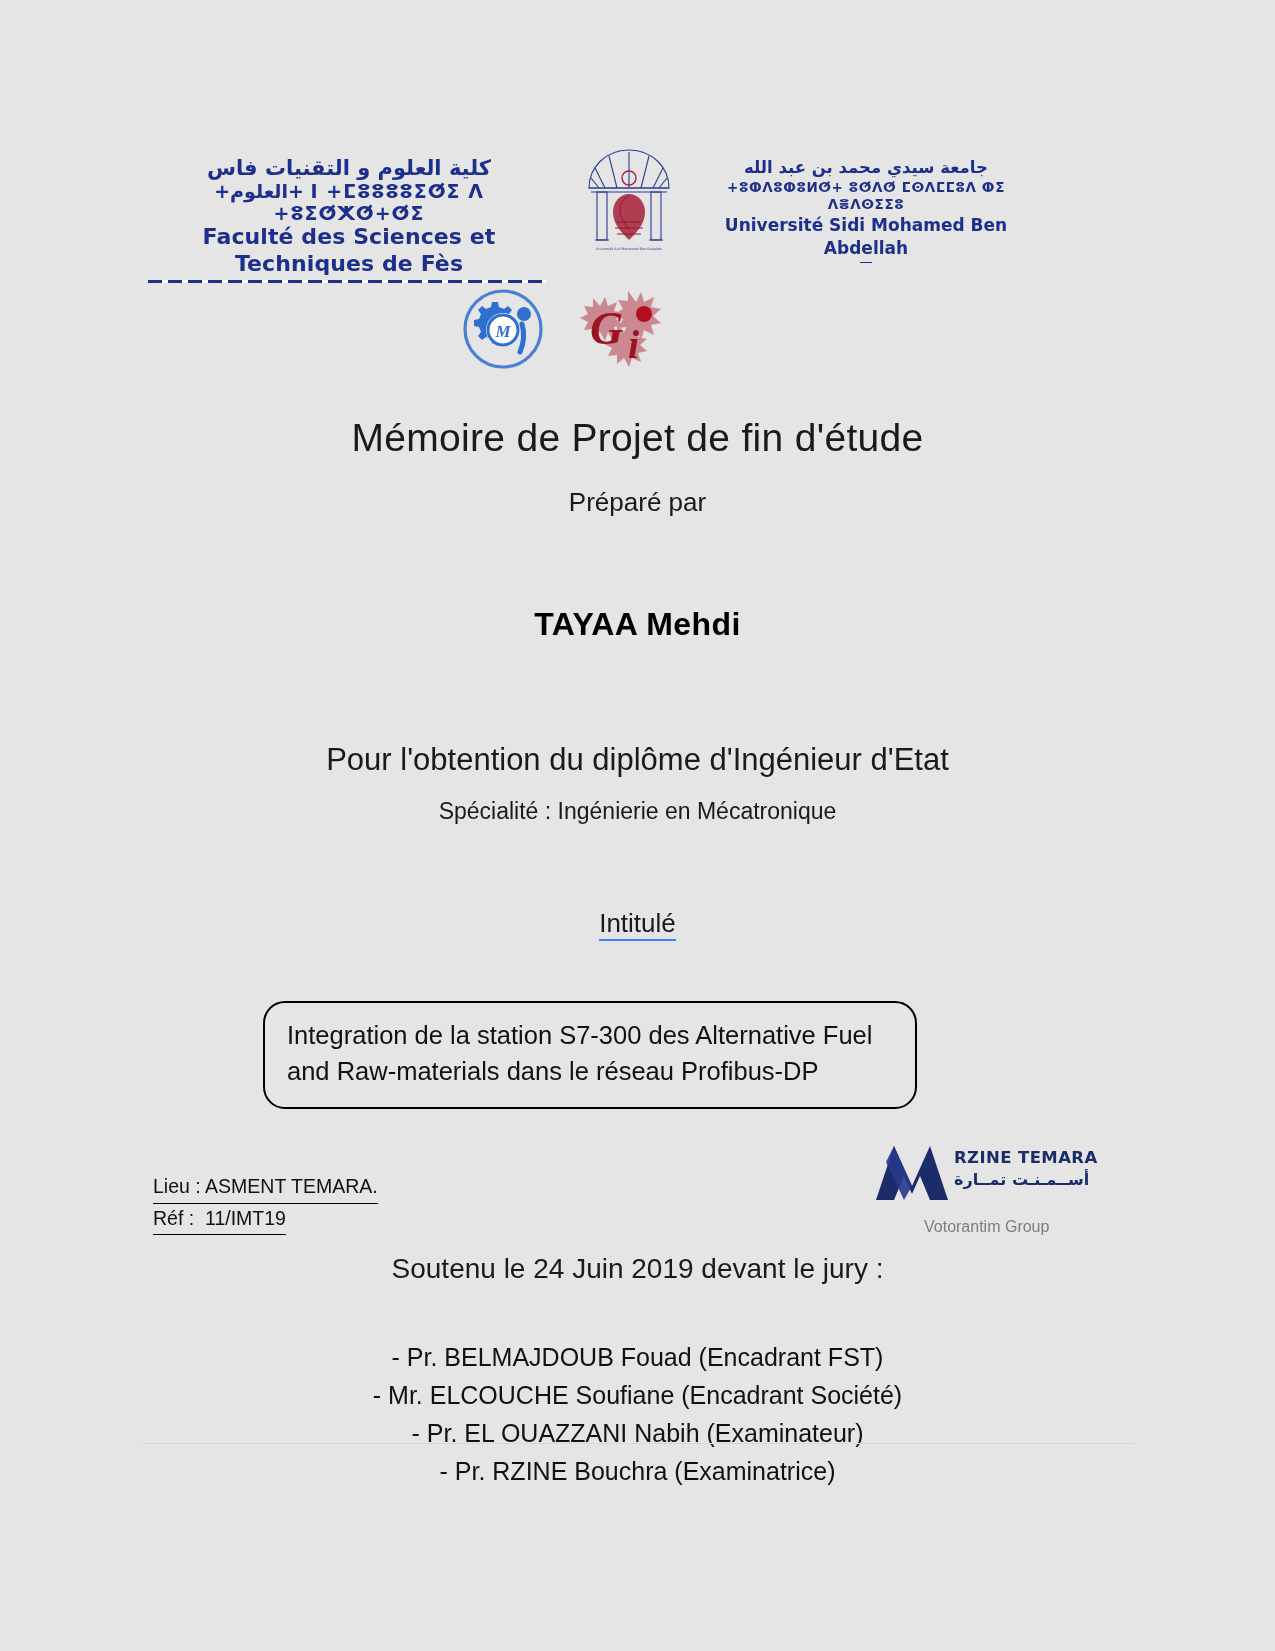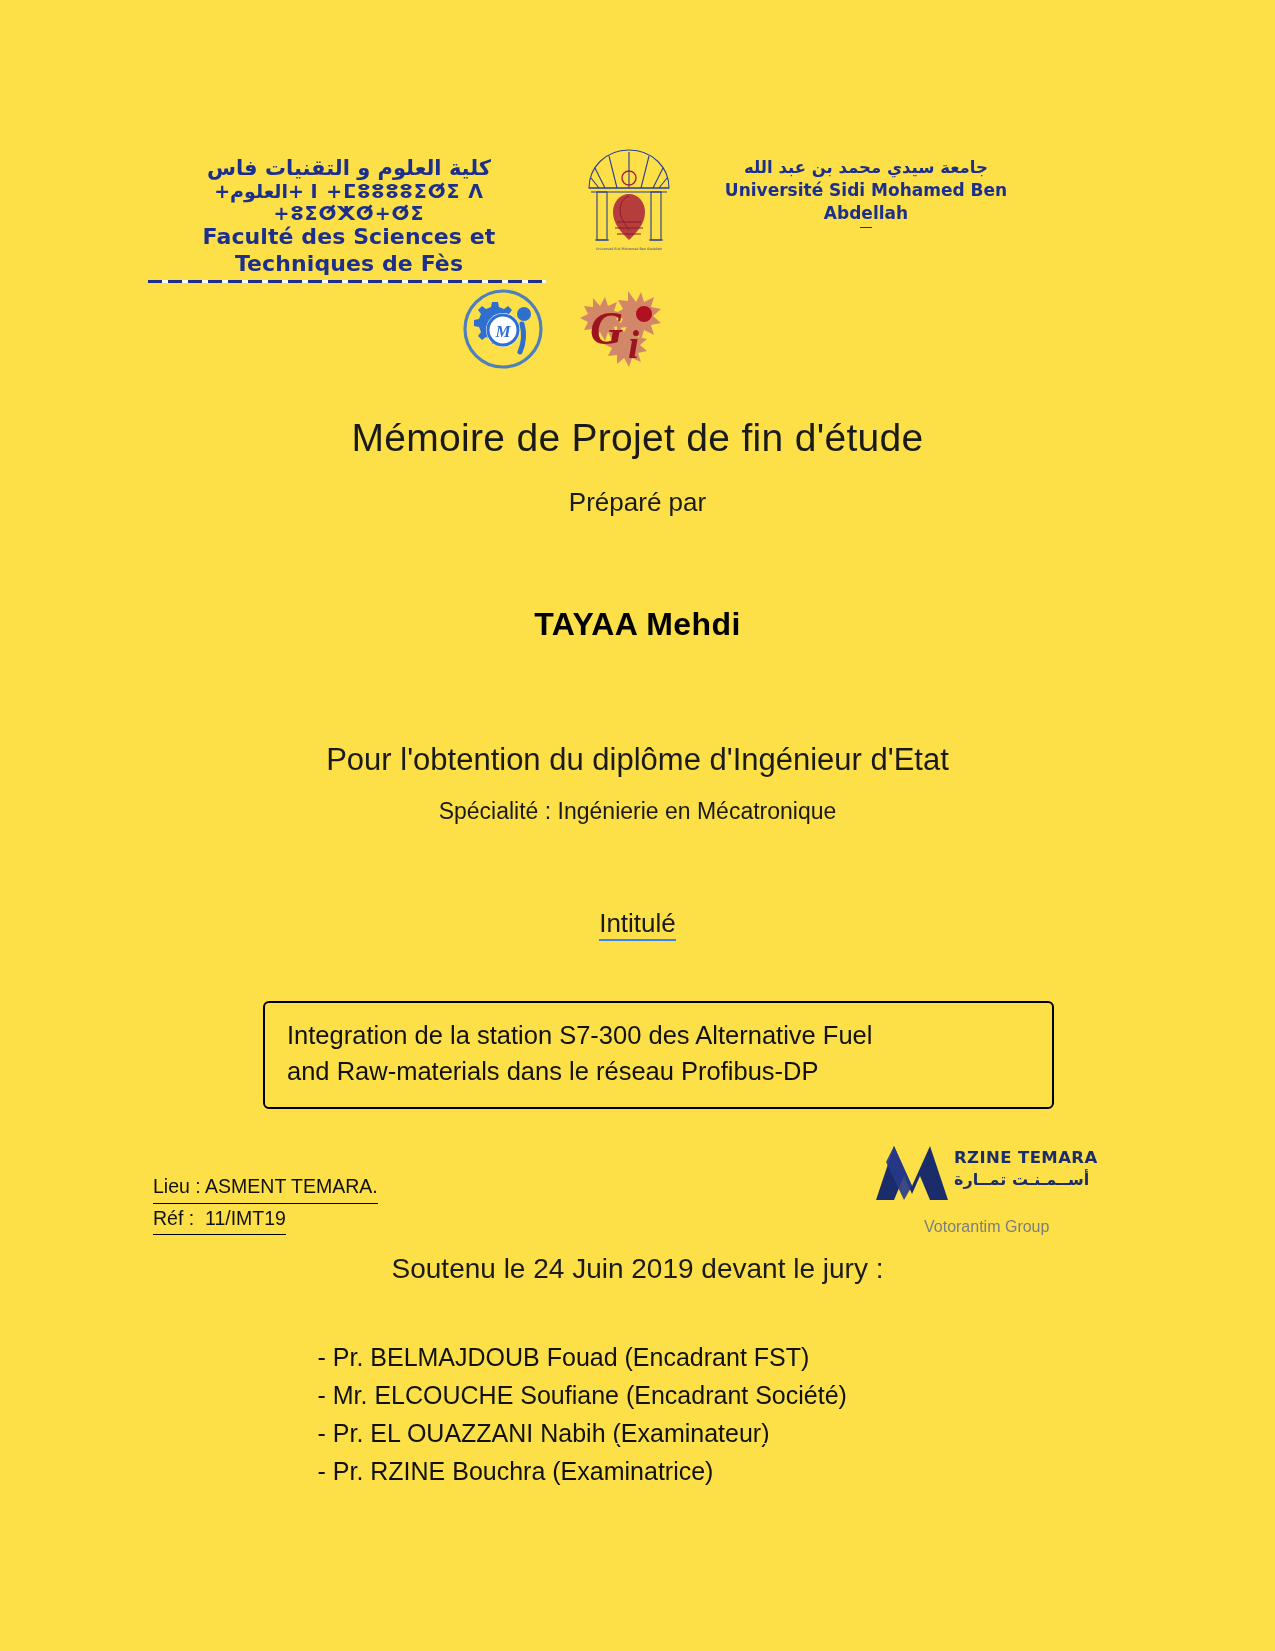--- a/index.html
+++ b/index.html
@@ -12,21 +12,21 @@
     height: 1651px;
     position: relative;
     font-family: "Liberation Sans", sans-serif;
     color: #000000;
     overflow: hidden;
   }
 
   .page {
     position: absolute;
     inset: 0;
-    background: #fde047;
+    background: #e5e5e5;
     padding-left: 27px;
   }
 
   
   .header {
     position: absolute;
     top: 140px;
     left: 0;
     width: 1275px;
     height: 125px;
@@ -178,24 +178,24 @@
   #intitule-label span.u {
     border-bottom: 2px solid #3b82f6;
     padding-bottom: 1px;
   }
 
   
   .title-box {
     position: absolute;
     left: 263px;
     top: 1001px;
-    width: 791px;
+    width: 654px;
     height: 108px;
     border: 2.2px solid #000;
-    border-radius: 6px;
+    border-radius: 22px;
     box-sizing: border-box;
     padding: 14px 22px 0 22px;
   }
   .title-box .line {
     font-size: 25.5px;
     line-height: 1.42;
     color: #111;
     white-space: nowrap;
   }
 
@@ -268,20 +268,21 @@
   .jury {
     position: absolute;
     left: 0;
     top: 1338px;
     width: 1275px;
   }
   .jury .j-inner {
     margin: 0 auto;
     width: 640px;
     padding-left: 0px;
+    text-align: center;
   }
   .jury .j-item {
     font-size: 25px;
     line-height: 1.52;
     color: #111;
     white-space: nowrap;
   }
 
   
   .footer-rule {
@@ -324,20 +325,21 @@
           <path d="M46 52 c-6 2 -9 8 -9 14 c0 8 5 14 9 20"></path>
           <path d="M34 78 h24 M32 84 h28 M34 90 h24"></path>
         </g>
         <circle cx="46" cy="34" r="7" fill="none" stroke="#a8203a" stroke-width="1.4"></circle>
         <text x="46" y="106" text-anchor="middle" font-size="3.4" fill="#2b3d93" font-family="'DejaVu Sans',sans-serif">Université Sidi Mohamed Ben Abdellah</text>
       </svg>
     </div>
 
     <div class="usmba-block">
       <div class="usmba-ar">جامعة سيدي محمد بن عبد الله</div>
+      <div class="usmba-tif">+ⵓⵀⴷⵓⵀⵓⵍⵚ+ ⵓⵚⴷⵚ ⵎⵙⴷⵎⵎⵓⴷ ⵀⵉ ⴷⴻⴷⵙⵉⵉⵓ</div>
       <div class="usmba-fr">Université Sidi Mohamed Ben Abdellah</div>
       <div class="usmba-under"></div>
     </div>
   </div>
 
   <div class="logos2">
 
     <div class="logo-mech">
       <svg width="82" height="82" viewBox="0 0 82 82">
         <circle cx="41" cy="41" r="38" fill="none" stroke="#2f6fd0" stroke-width="3.2" opacity="0.85"></circle>

